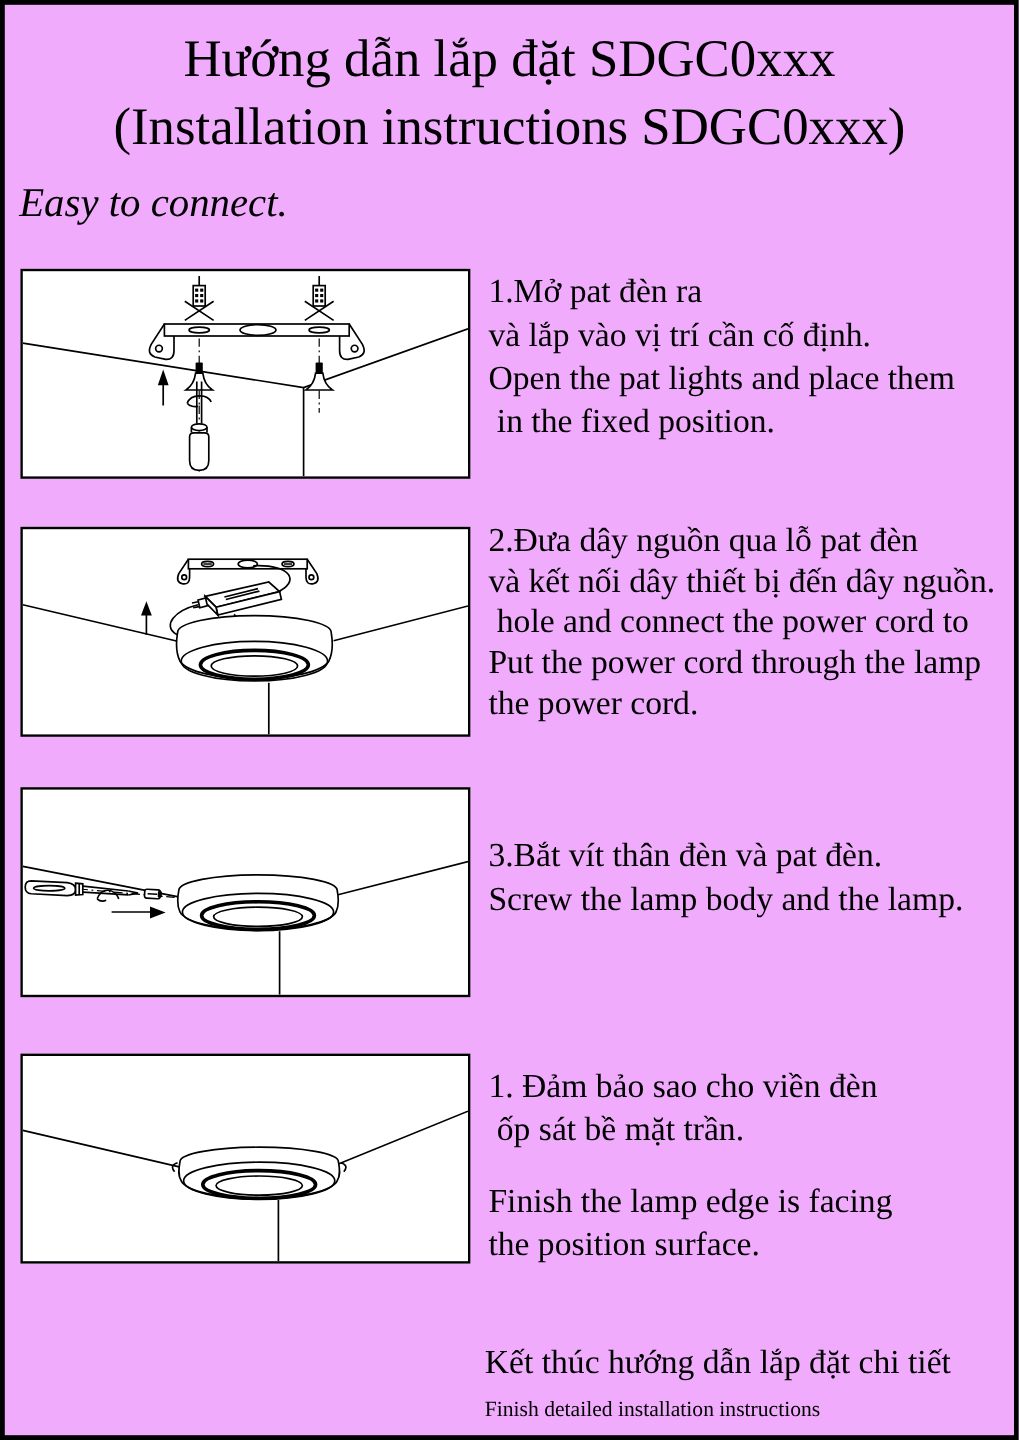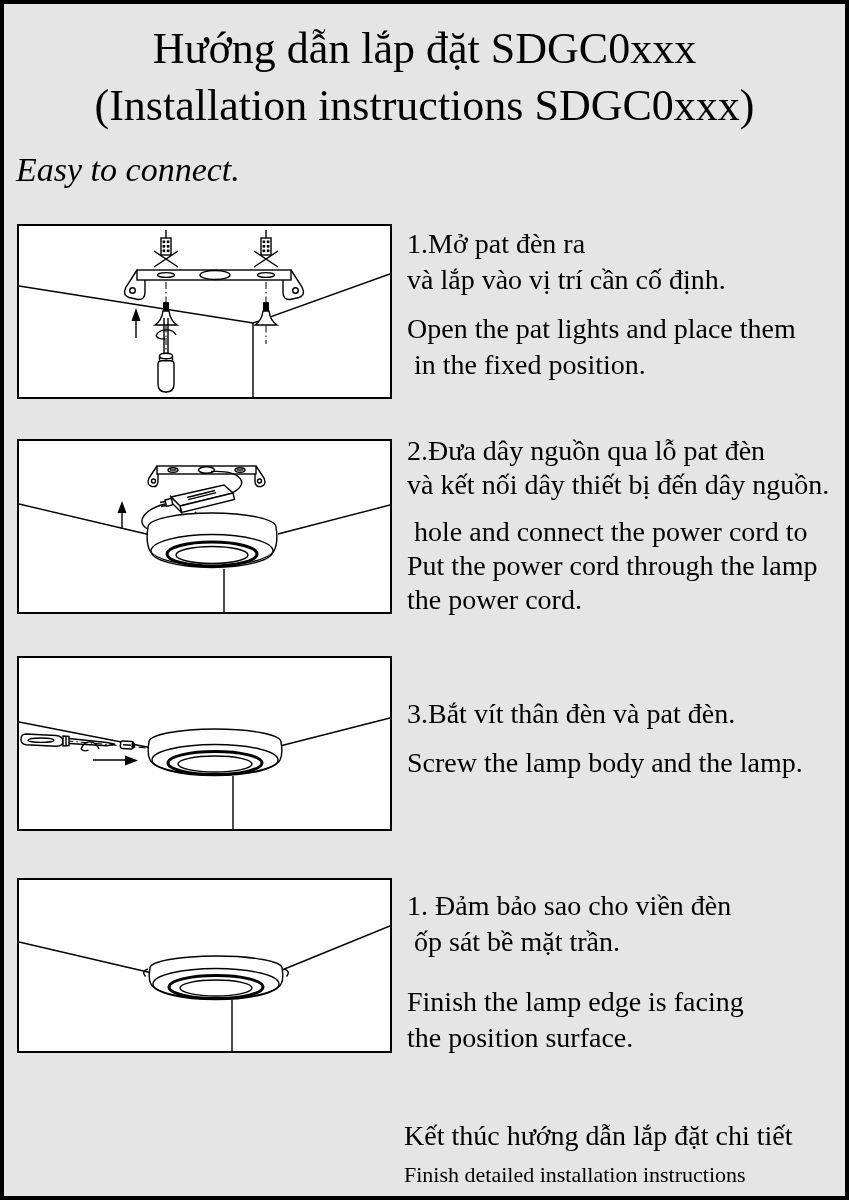--- a/index.html
+++ b/index.html
@@ -1,21 +1,21 @@
 <!DOCTYPE html>
 <html><head>
 <meta charset="utf-8">
 <style>
   html,body{margin:0;padding:0;background:#ffffff;}
   .page{
     position:relative;
     width:849px;height:1200px;
     box-sizing:border-box;
     border:4px solid #000;
-    background:#e5e5e5;
+    background:#f0abfc;
     color:#000;
     font-family:"Liberation Serif","DejaVu Serif",serif;
     overflow:hidden;
   }
   .title{
     position:absolute;top:16px;left:0;width:100%;
     text-align:center;font-size:44px;line-height:57px;
   }
   .subtitle{
     position:absolute;left:12px;top:146px;
@@ -26,26 +26,26 @@
     box-sizing:border-box;border:2px solid #000;background:#fff;
   }
   .d1{top:220px}.d2{top:435px}.d3{top:652px}.d4{top:874px}
   .diagram svg{display:block;width:100%;height:100%}
   .step-text{
     position:absolute;left:403px;width:442px;
     font-size:28px;line-height:36px;
   }
   .t1{top:222px}.t2{top:430px;line-height:34px}.t3{top:692px}.t4{top:884px}
   .step-text p{margin:0}
-  .step-text p.en{margin-top:13px}
+  .step-text p.en{}
   .t4 p.en{margin-top:24px}
   .line{display:block;white-space:pre}
   .footer{position:absolute;left:400px;top:1112px;line-height:39px}
   .footer .vn{font-size:28px}
-  .footer .en{font-size:22px}
+  .footer .en{font-size:18px}
   
   .diagram path,.diagram line,.diagram ellipse,.diagram circle,.diagram rect,.diagram polyline{
     stroke:#000;stroke-width:1.4;fill:none;
   }
   .diagram .fillw{fill:#fff}
   .diagram .ink{fill:#000;stroke:none}
   .diagram .dashdot{stroke-dasharray:7 3 1.5 3;stroke-width:1}
   .diagram .bold{stroke-width:3}
 </style>
 </head>

